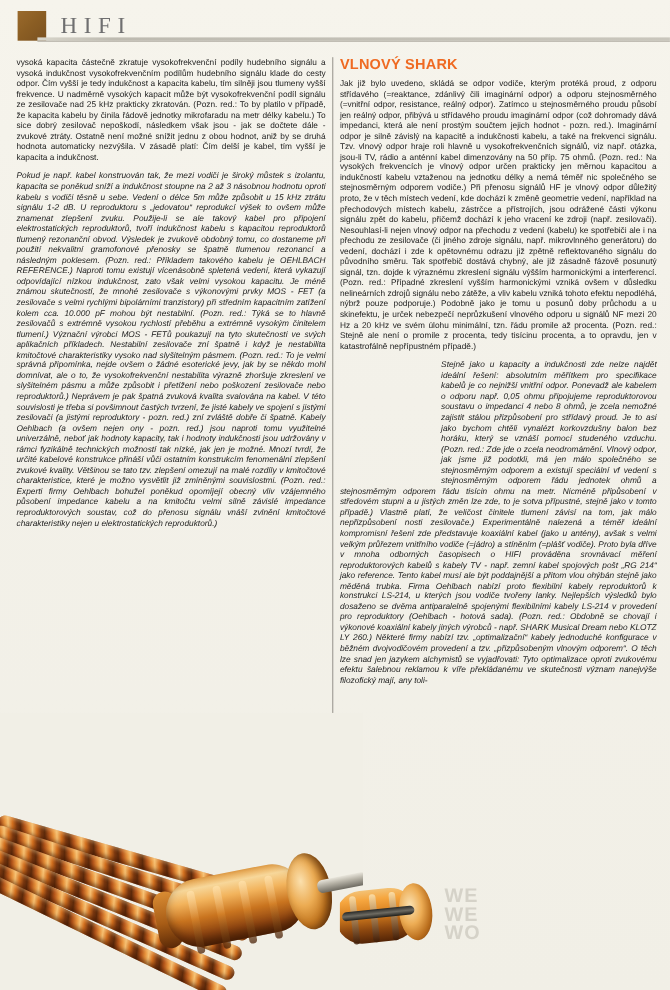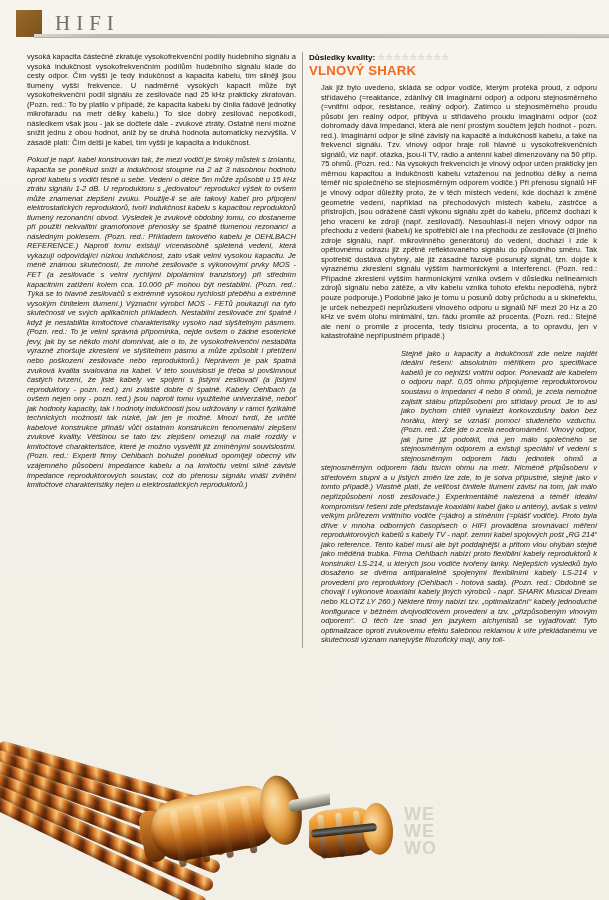--- a/index.html
+++ b/index.html
@@ -80,21 +80,21 @@
   .col-divider {
     position: absolute;
     left: 302px;
     top: 52px;
     width: 1px;
     height: 600px;
     background: #9c9a92;
   }
 
   .col p {
-    margin: 0 0 8px 12px;
+    margin: 0 0 8px 0;
   }
   .col p:last-child { margin-bottom: 0; font-style: italic; }
 
   
   .quality-line {
     font-size: 8.1px;
     font-weight: bold;
     color: #121212;
     margin: 0 0 1px 0;
     line-height: 10px;
@@ -330,24 +330,20 @@
   </div>
 
   <div class="col-divider"></div>
 
   <div class="col col-left">
     <p>vysoká kapacita částečně zkratuje vysokofrekvenční podíly hudebního signálu a vysoká indukčnost vysokofrekvenčním podílům hudebního signálu klade do cesty odpor. Čím vyšší je tedy indukčnost a kapacita kabelu, tím silněji jsou tlumeny vyšší frekvence. U nadměrně vysokých kapacit může být vysokofrekvenční podíl signálu ze zesilovače nad 25 kHz prakticky zkratován. (Pozn. red.: To by platilo v případě, že kapacita kabelu by činila řádově jednotky mikrofaradu na metr délky kabelu.) To sice dobrý zesilovač nepoškodí, následkem však jsou - jak se dočtete dále - zvukové ztráty. Ostatně není možné snížit jednu z obou hodnot, aniž by se druhá hodnota automaticky nezvýšila. V zásadě platí: Čím delší je kabel, tím vyšší je kapacita a indukčnost.</p>
     <p>Pokud je např. kabel konstruován tak, že mezi vodiči je široký můstek s izolantu, kapacita se poněkud sníží a indukčnost stoupne na 2 až 3 násobnou hodnotu oproti kabelu s vodiči těsně u sebe. Vedení o délce 5m může způsobit u 15 kHz ztrátu signálu 1-2 dB. U reproduktoru s „jedovatou“ reprodukcí výšek to ovšem může znamenat zlepšení zvuku. Použije-li se ale takový kabel pro připojení elektrostatických reproduktorů, tvoří indukčnost kabelu s kapacitou reproduktorů tlumený rezonanční obvod. Výsledek je zvukově obdobný tomu, co dostaneme při použití nekvalitní gramofonové přenosky se špatně tlumenou rezonancí a následným poklesem. (Pozn. red.: Příkladem takového kabelu je OEHLBACH REFERENCE.) Naproti tomu existují vícenásobně spletená vedení, která vykazují odpovídající nízkou indukčnost, zato však velmi vysokou kapacitu. Je méně známou skutečností, že mnohé zesilovače s výkonovými prvky MOS - FET (a zesilovače s velmi rychlými bipolárními tranzistory) při středním kapacitním zatížení kolem cca. 10.000 pF mohou být nestabilní. (Pozn. red.: Týká se to hlavně zesilovačů s extrémně vysokou rychlostí přeběhu a extrémně vysokým činitelem tlumení.) Význační výrobci MOS - FETů poukazují na tyto skutečnosti ve svých aplikačních příkladech. Nestabilní zesilovače zní špatně i když je nestabilita kmitočtové charakteristiky vysoko nad slyšitelným pásmem. (Pozn. red.: To je velmi správná připomínka, nejde ovšem o žádné esoterické jevy, jak by se někdo mohl domnívat, ale o to, že vysokofrekvenční nestabilita výrazně zhoršuje zkreslení ve slyšitelném pásmu a může způsobit i přetížení nebo poškození zesilovače nebo reproduktorů.) Neprávem je pak špatná zvuková kvalita svalována na kabel. V této souvislosti je třeba si povšimnout častých tvrzení, že jisté kabely ve spojení s jistými zesilovači (a jistými reproduktory - pozn. red.) zní zvláště dobře či špatně. Kabely Oehlbach (a ovšem nejen ony - pozn. red.) jsou naproti tomu využitelné univerzálně, neboť jak hodnoty kapacity, tak i hodnoty indukčnosti jsou udržovány v rámci fyzikálně technických možností tak nízké, jak jen je možné. Mnozí tvrdí, že určité kabelové konstrukce přináší vůči ostatním konstrukcím fenomenální zlepšení zvukové kvality. Většinou se tato tzv. zlepšení omezují na malé rozdíly v kmitočtové charakteristice, které je možno vysvětlit již zmíněnými souvislostmi. (Pozn. red.: Experti firmy Oehlbach bohužel poněkud opomíjejí obecný vliv vzájemného působení impedance kabelu a na kmitočtu velmi silně závislé impedance reproduktorových soustav, což do přenosu signálu vnáší zvlnění kmitočtové charakteristiky nejen u elektrostatických reproduktorů.)</p>
   </div>
 
   <div class="col col-right">
-    <div class="quality-line">
-      <span>Důsledky kvality:</span>
-      <span class="stars">☆☆☆☆☆☆☆☆☆</span>
-    </div>
     <div class="headline">VLNOVÝ SHARK</div>
     <p>Jak již bylo uvedeno, skládá se odpor vodiče, kterým protéká proud, z odporu střídavého (=reaktance, zdánlivý čili imaginární odpor) a odporu stejnosměrného (=vnitřní odpor, resistance, reálný odpor). Zatímco u stejnosměrného proudu působí jen reálný odpor, přibývá u střídavého proudu imaginární odpor (což dohromady dává impedanci, která ale není prostým součtem jejich hodnot - pozn. red.). Imaginární odpor je silně závislý na kapacitě a indukčnosti kabelu, a také na frekvenci signálu. Tzv. vlnový odpor hraje roli hlavně u vysokofrekvenčních signálů, viz např. otázka, jsou-li TV, rádio a anténní kabel dimenzovány na 50 příp. 75 ohmů. (Pozn. red.: Na vysokých frekvencích je vlnový odpor určen prakticky jen měrnou kapacitou a indukčností kabelu vztaženou na jednotku délky a nemá téměř nic společného se stejnosměrným odporem vodiče.) Při přenosu signálů HF je vlnový odpor důležitý proto, že v těch místech vedení, kde dochází k změně geometrie vedení, například na přechodových místech kabelu, zástrčce a přístrojích, jsou odrážené části výkonu signálu zpět do kabelu, přičemž dochází k jeho vracení ke zdroji (např. zesilovači). Nesouhlasí-li nejen vlnový odpor na přechodu z vedení (kabelu) ke spotřebiči ale i na přechodu ze zesilovače (či jiného zdroje signálu, např. mikrovlnného generátoru) do vedení, dochází i zde k opětovnému odrazu již zpětně reflektovaného signálu do původního směru. Tak spotřebič dostává chybný, ale již zásadně fázově posunutý signál, tzn. dojde k výraznému zkreslení signálu výšším harmonickými a interferencí. (Pozn. red.: Případné zkreslení vyšším harmonickými vzniká ovšem v důsledku nelineárních zdrojů signálu nebo zátěže, a vliv kabelu vzniká tohoto efektu nepodléhá, nýbrž pouze podporuje.) Podobně jako je tomu u posunů doby průchodu a u skinefektu, je urček nebezpečí neprůzkušení vlnového odporu u signálů NF mezi 20 Hz a 20 kHz ve svém úlohu minimální, tzn. řádu promile až procenta. (Pozn. red.: Stejně ale není o promile z procenta, tedy tisícinu procenta, a to opravdu, jen v katastrofálně nepřípustném případě.)</p>
     <div class="wrap-shape-right"></div>
     <p>Stejně jako u kapacity a indukčnosti zde nelze najdět ideální řešení: absolutním měřítkem pro specifikace kabelů je co nejnižší vnitřní odpor. Ponevadž ale kabelem o odporu např. 0,05 ohmu připojujeme reproduktorovou soustavu o impedanci 4 nebo 8 ohmů, je zcela nemožné zajistit stálou přizpůsobení pro střídavý proud. Je to asi jako bychom chtěli vynalézt korkovzdušny balon bez horáku, který se vznáší pomocí studeného vzduchu. (Pozn. red.: Zde jde o zcela neodromámění. Vlnový odpor, jak jsme již podotkli, má jen málo společného se stejnosměrným odporem a existují speciální vf vedení s stejnosměrným odporem řádu jednotek ohmů a stejnosměrným odporem řádu tisícin ohmu na metr. Nicméně připůsobení v středovém stupni a u jistých změn lze zde, to je sotva přípustné, stejně jako v tomto případě.) Vlastně platí, že veličost činitele tlumení závisí na tom, jak málo nepřizpůsobení nosti zesilovače.) Experimentálně nalezená a téměř ideální kompromisní řešení zde představuje koaxiální kabel (jako u antény), avšak s velmi velkým průřezem vnitřního vodiče (=jádro) a stíněním (=plášť vodiče). Proto byla dříve v mnoha odborných časopisech o HIFI prováděna srovnávací měření reproduktorových kabelů s kabely TV - např. zemní kabel spojových pošt „RG 214“ jako reference. Tento kabel musí ale být poddajnější a přitom vlou ohýbán stejně jako měděná trubka. Firma Oehlbach nabízí proto flexibilní kabely reproduktorů k konstrukci LS-214, u kterých jsou vodiče tvořeny lanky. Nejlepších výsledků bylo dosaženo se dvěma antiparalelně spojenými flexibilními kabely LS-214 v provedení pro reproduktory (Oehlbach - hotová sada). (Pozn. red.: Obdobně se chovají i výkonové koaxiální kabely jiných výrobců - např. SHARK Musical Dream nebo KLOTZ LY 260.) Některé firmy nabízí tzv. „optimalizační“ kabely jednoduché konfigurace v běžném dvojvodičovém provedení a tzv. „přizpůsobeným vlnovým odporem“. O těch lze snad jen jazykem alchymistů se vyjadřovati: Tyto optimalizace oproti zvukovému efektu šalebnou reklamou k víře překládanému ve skutečnosti význam nanejvýše filozofický mají, any toli-</p>
   </div>
 
   <div class="photo">
     <div class="photo-bg"></div>
     <div class="cable">
       <div class="strand s1"></div>

